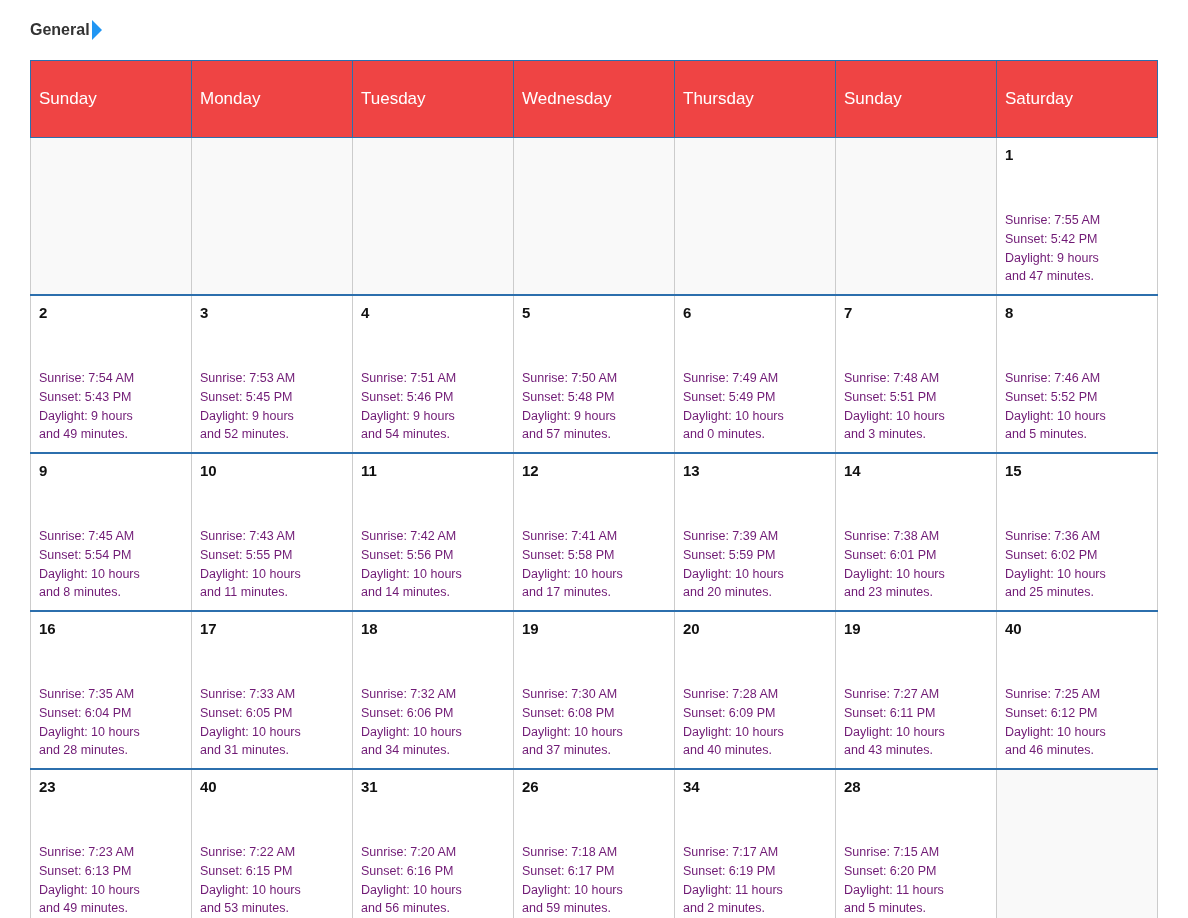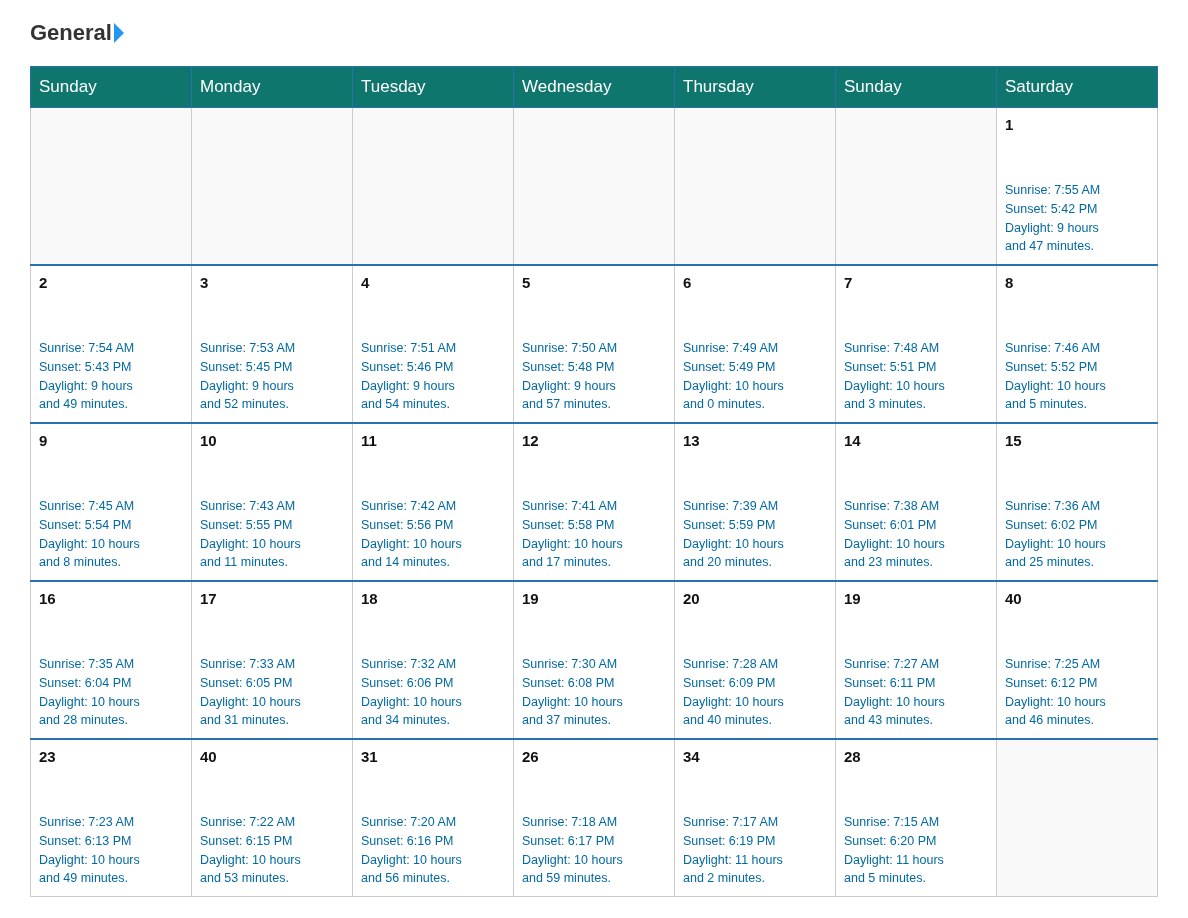--- a/index.html
+++ b/index.html
@@ -17,21 +17,21 @@
       margin-bottom: 20px;
     }
     .logo {
       display: flex;
       flex-direction: column;
       align-items: flex-start;
     }
     .logo-text {
       display: flex;
       align-items: center;
-      font-size: 22px;
+      font-size: 16px;
       font-weight: bold;
       color: #333;
     }
     .logo-arrow {
       display: inline-block;
       width: 0;
       height: 0;
       border-left: 10px solid #2196F3;
       border-top: 10px solid transparent;
       border-bottom: 10px solid transparent;
@@ -57,23 +57,23 @@
       font-size: 22px;
       color: #444;
       margin-top: 4px;
     }
     .calendar {
       width: 100%;
       border-collapse: collapse;
       border: 1px solid #ccc;
     }
     .calendar th {
-      background-color: #0f766e;
+      background-color: #ef4444;
       color: white;
-      padding: 10px 8px;
+      padding: 28px 8px;
       text-align: left;
       font-size: 17px;
       font-weight: normal;
       border: 1px solid #2c6fad;
     }
     .calendar td {
       vertical-align: top;
       padding: 8px 8px;
       border: 1px solid #ccc;
       width: calc(100% / 7);
@@ -87,21 +87,21 @@
       background: #f9f9f9;
     }
     .day-number {
       font-size: 15px;
       font-weight: bold;
       color: #111;
       margin-bottom: 4px;
     }
     .day-info {
       font-size: 12.5px;
-      color: #0369a1;
+      color: #701a75;
       line-height: 1.5;
       margin-top: 48px;
     }
     .row-separator td {
       border-top: 2px solid #2c6fad;
     }
   </style>
 </head>
 <body>
 

